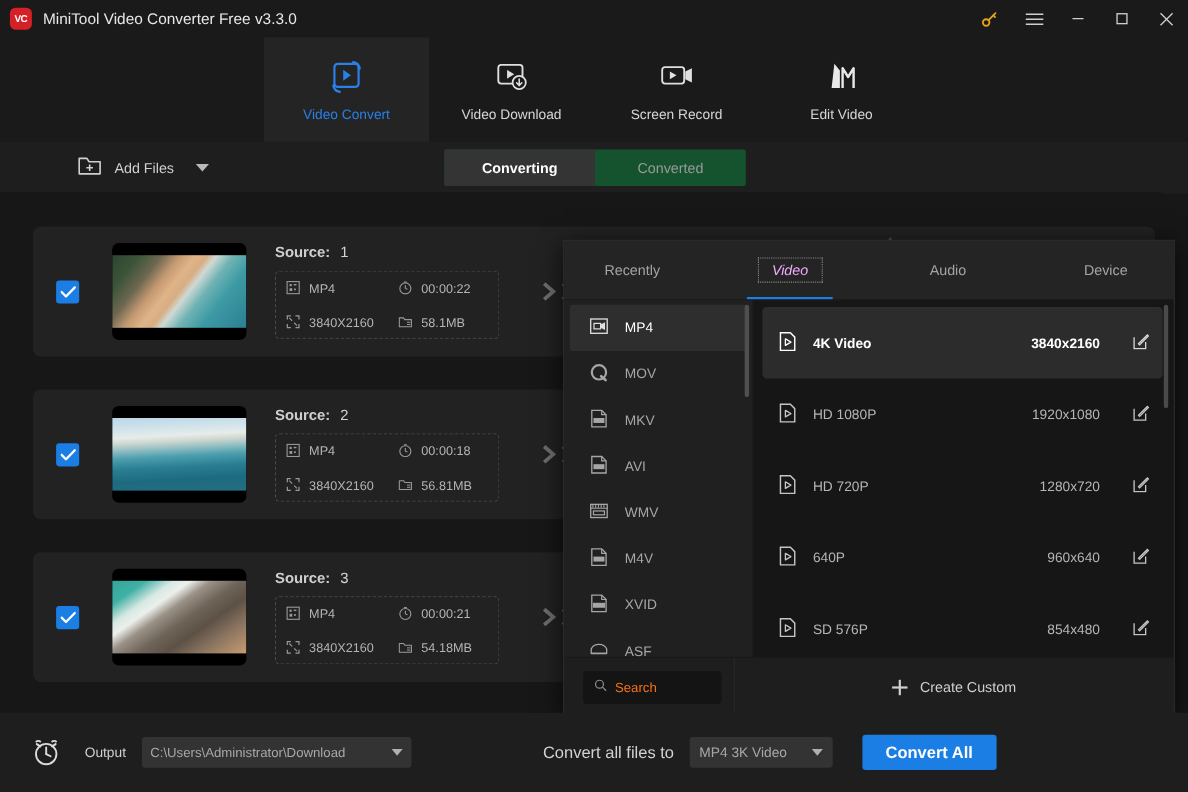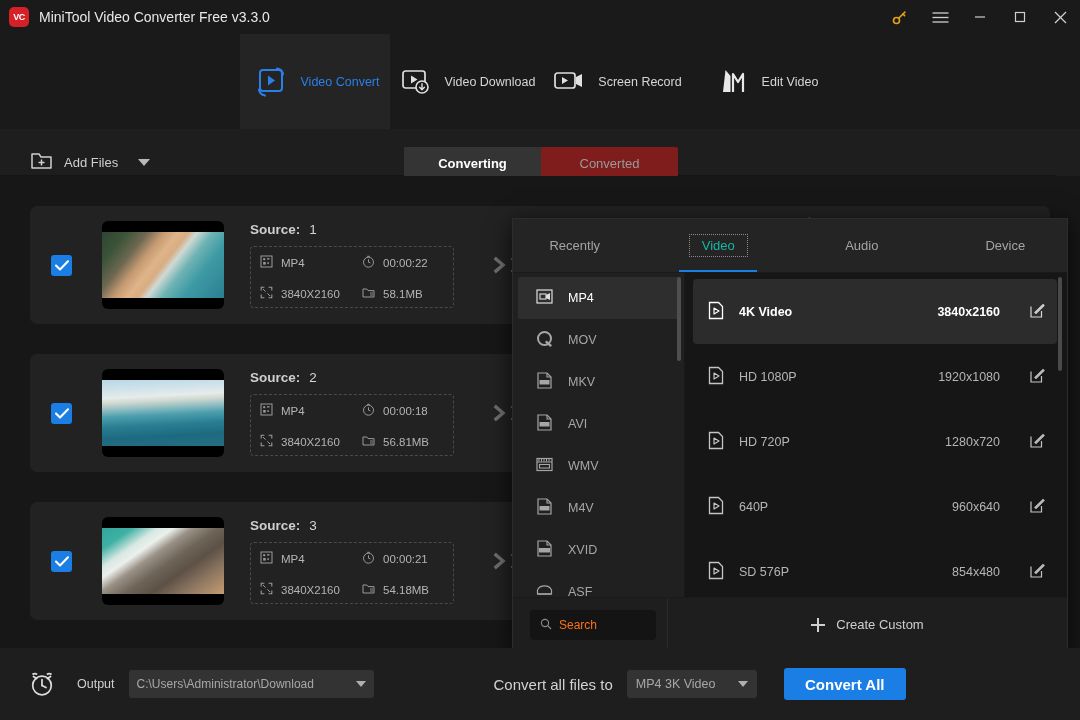--- a/index.html
+++ b/index.html
@@ -47,53 +47,53 @@
   
   .nav {
     position: absolute; top: 34px; left: 0;
     width: 1080px; height: 95px;
     background: #1a1a1a;
     display: flex; align-items: stretch;
   }
   .nav-spacer { width: 240px; }
   .nav-tab {
     width: 150px;
-    display: flex; flex-direction: row;
+    display: flex; flex-direction: column;
     align-items: center; justify-content: center;
     gap: 10px;
     color: #d6d6d6;
   }
   .nav-tab.active { background: #242424; color: #2a7fe8; }
   .nav-tab .nt-label { font-size: 12.5px; }
   .nav-tab svg { display: block; }
 
   
   .toolbar {
     position: absolute; top: 129px; left: 0;
     width: 1056px; height: 47px;
     background: #1e1e1e;
     border-bottom: 1px solid #141414;
-    display: flex; align-items: flex-end;
+    display: flex; align-items: center; padding-left: 40px;
   }
   .addfiles {
     display: flex; align-items: center; gap: 11px;
     margin-left: 30px;
   }
   .addfiles .af-label { font-size: 13px; color: #cfcfcf; }
   .caret-dn {
     width: 0; height: 0;
     border-left: 6px solid transparent;
     border-right: 6px solid transparent;
     border-top: 7px solid #b9b9b9;
     margin-left: 9px;
   }
   .seg {
-    position: absolute; left: 404px; top: 18px;
+    position: absolute; left: 404px; top: 7px;
     width: 274px; height: 33px;
-    background: #7f1d1d; border-radius: 2px;
+    background: #14532d; border-radius: 2px;
     display: flex;
   }
   .seg-btn {
     flex: 1; display: flex; align-items: center; justify-content: center;
     font-size: 13px; color: #9a9a9a;
   }
   .seg-btn.active {
     background: #343434; color: #ffffff; font-weight: bold;
   }
 
@@ -231,21 +231,21 @@
     display: flex; align-items: stretch;
     border-bottom: 1px solid #1a1a1a;
     gap: 20px;
   }
   .ptab {
     flex: 1;
     display: flex; align-items: center; justify-content: center;
     font-size: 13px; color: #a4a4a4;
     position: relative;
   }
-  .ptab.active { color: #14b8a6; }
+  .ptab.active { color: #f0abfc; font-style: italic; }
   .ptab.active .ptab-inner {
     border: 1px dotted #8a8a8a;
     padding: 3px 12px;
   }
   .ptab.active::after {
     content: ''; position: absolute;
     bottom: 0; left: 50%; transform: translateX(-50%);
     width: 78px; height: 2px; background: #1a7ee5;
   }
   .pbody { flex: 1; display: flex; min-height: 0; }

